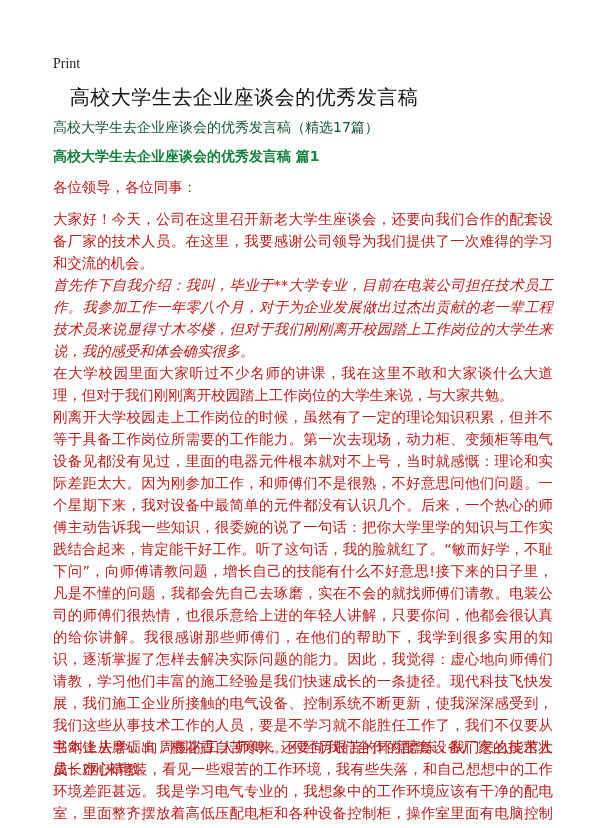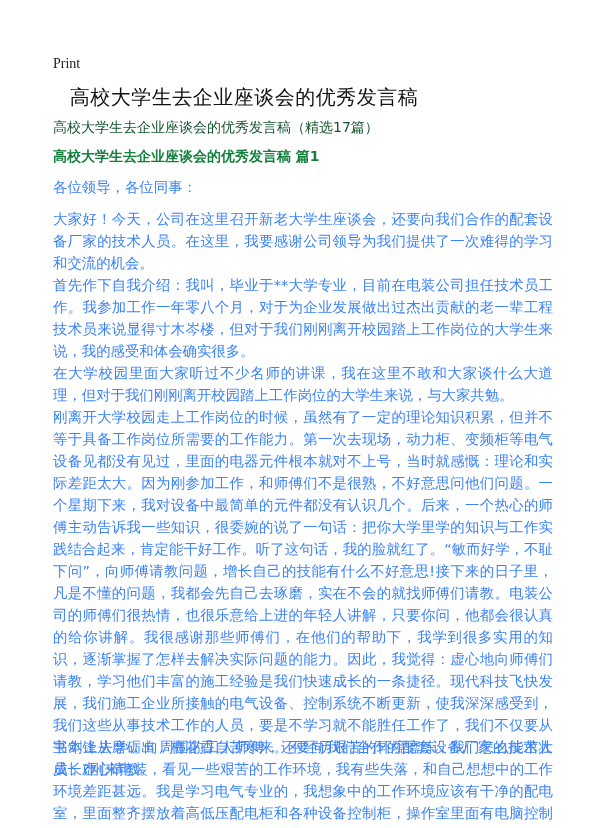--- a/index.html
+++ b/index.html
@@ -5,36 +5,36 @@
   html, body { margin: 0; padding: 0; background: #ffffff; }
   body { width: 600px; height: 828px; overflow: hidden; position: relative;
          font-family: "DejaVu Sans", sans-serif; color: #1a1a1a; }
   .print { position: absolute; left: 53px; top: 46px; font-family: "Liberation Serif", serif;
            font-size: 14px; color: #222; margin-top: 10px; }
   .title { position: absolute; left: 0; width: 488px; top: 84px; text-align: center;
            font-size: 20px; color: #111; letter-spacing: 0.5px; }
   .subtitle { position: absolute; left: 53px; top: 119px; font-size: 14px; color: #14532d; }
   .heading { position: absolute; left: 53px; top: 148px; font-size: 14px; font-weight: bold; color: #15803d; }
   .para { position: absolute; left: 53px; width: 500px; font-size: 14.4px; line-height: 22px;
-          color: #3b82f6; text-align: justify; }
+          color: #b91c1c; text-align: justify; }
 </style>
 </head>
 <body>
 
 <div class="print">Print</div>
 
 <div class="title">高校大学生去企业座谈会的优秀发言稿</div>
 
 <div class="subtitle">高校大学生去企业座谈会的优秀发言稿（精选17篇）</div>
 
 <div class="heading">高校大学生去企业座谈会的优秀发言稿 篇1</div>
 
 <div class="para" style="top:176px;">各位领导，各位同事：</div>
 
 <div class="para" style="top:208px;">大家好！今天，公司在这里召开新老大学生座谈会，还要向我们合作的配套设备厂家的技术人员。在这里，我要感谢公司领导为我们提供了一次难得的学习和交流的机会。</div>
 
-<div class="para" style="top:274px;">首先作下自我介绍：我叫，毕业于**大学专业，目前在电装公司担任技术员工作。我参加工作一年零八个月，对于为企业发展做出过杰出贡献的老一辈工程技术员来说显得寸木岑楼，但对于我们刚刚离开校园踏上工作岗位的大学生来说，我的感受和体会确实很多。</div>
+<div class="para" style="top:274px;font-style:italic;">首先作下自我介绍：我叫，毕业于**大学专业，目前在电装公司担任技术员工作。我参加工作一年零八个月，对于为企业发展做出过杰出贡献的老一辈工程技术员来说显得寸木岑楼，但对于我们刚刚离开校园踏上工作岗位的大学生来说，我的感受和体会确实很多。</div>
 
 <div class="para" style="top:362px;">在大学校园里面大家听过不少名师的讲课，我在这里不敢和大家谈什么大道理，但对于我们刚刚离开校园踏上工作岗位的大学生来说，与大家共勉。</div>
 
 <div class="para" style="top:406px;">刚离开大学校园走上工作岗位的时候，虽然有了一定的理论知识积累，但并不等于具备工作岗位所需要的工作能力。第一次去现场，动力柜、变频柜等电气设备见都没有见过，里面的电器元件根本就对不上号，当时就感慨：理论和实际差距太大。因为刚参加工作，和师傅们不是很熟，不好意思问他们问题。一个星期下来，我对设备中最简单的元件都没有认识几个。后来，一个热心的师傅主动告诉我一些知识，很委婉的说了一句话：把你大学里学的知识与工作实践结合起来，肯定能干好工作。听了这句话，我的脸就红了。“敏而好学，不耻下问”，向师傅请教问题，增长自己的技能有什么不好意思!接下来的日子里，凡是不懂的问题，我都会先自己去琢磨，实在不会的就找师傅们请教。电装公司的师傅们很热情，也很乐意给上进的年轻人讲解，只要你问，他都会很认真的给你讲解。我很感谢那些师傅们，在他们的帮助下，我学到很多实用的知识，逐渐掌握了怎样去解决实际问题的能力。因此，我觉得：虚心地向师傅们请教，学习他们丰富的施工经验是我们快速成长的一条捷径。现代科技飞快发展，我们施工企业所接触的电气设备、控制系统不断更新，使我深深感受到，我们这些从事技术工作的人员，要是不学习就不能胜任工作了，我们不仅要从书本上去学，向周围的工人师傅，还要向我们合作的配套设备厂家的技术人员，虚心请教。</div>
 
 <div class="para" style="top:736px;">宝剑锋从磨砺出，梅花香自苦寒来。不经历艰苦的环境磨练，我们怎么能茁壮成长?刚来电装，看见一些艰苦的工作环境，我有些失落，和自己想想中的工作环境差距甚远。我是学习电气专业的，我想象中的工作环境应该有干净的配电室，里面整齐摆放着高低压配电柜和各种设备控制柜，操作室里面有电脑控制的DCS控制系统</div>
 
 </body></html>

